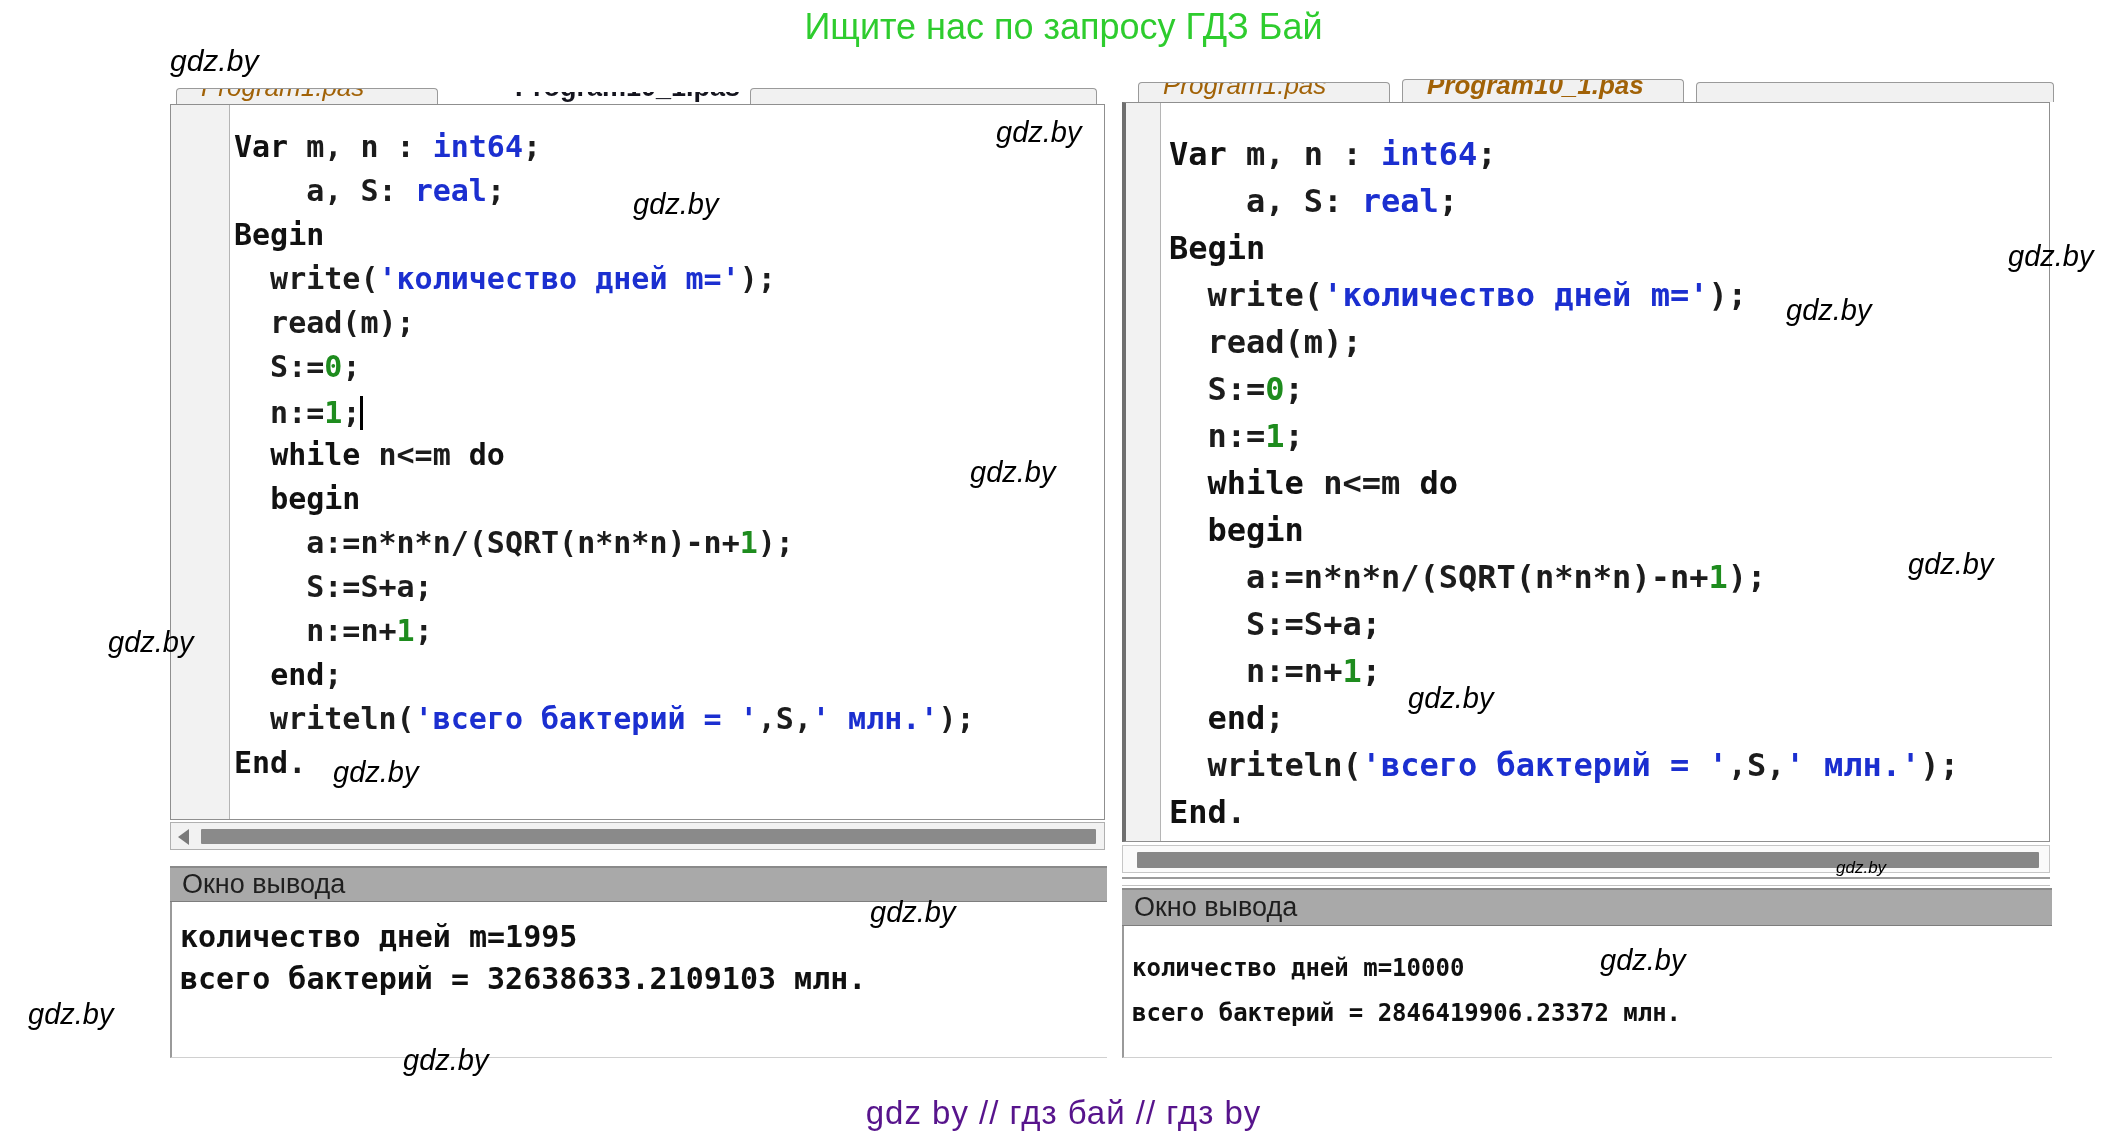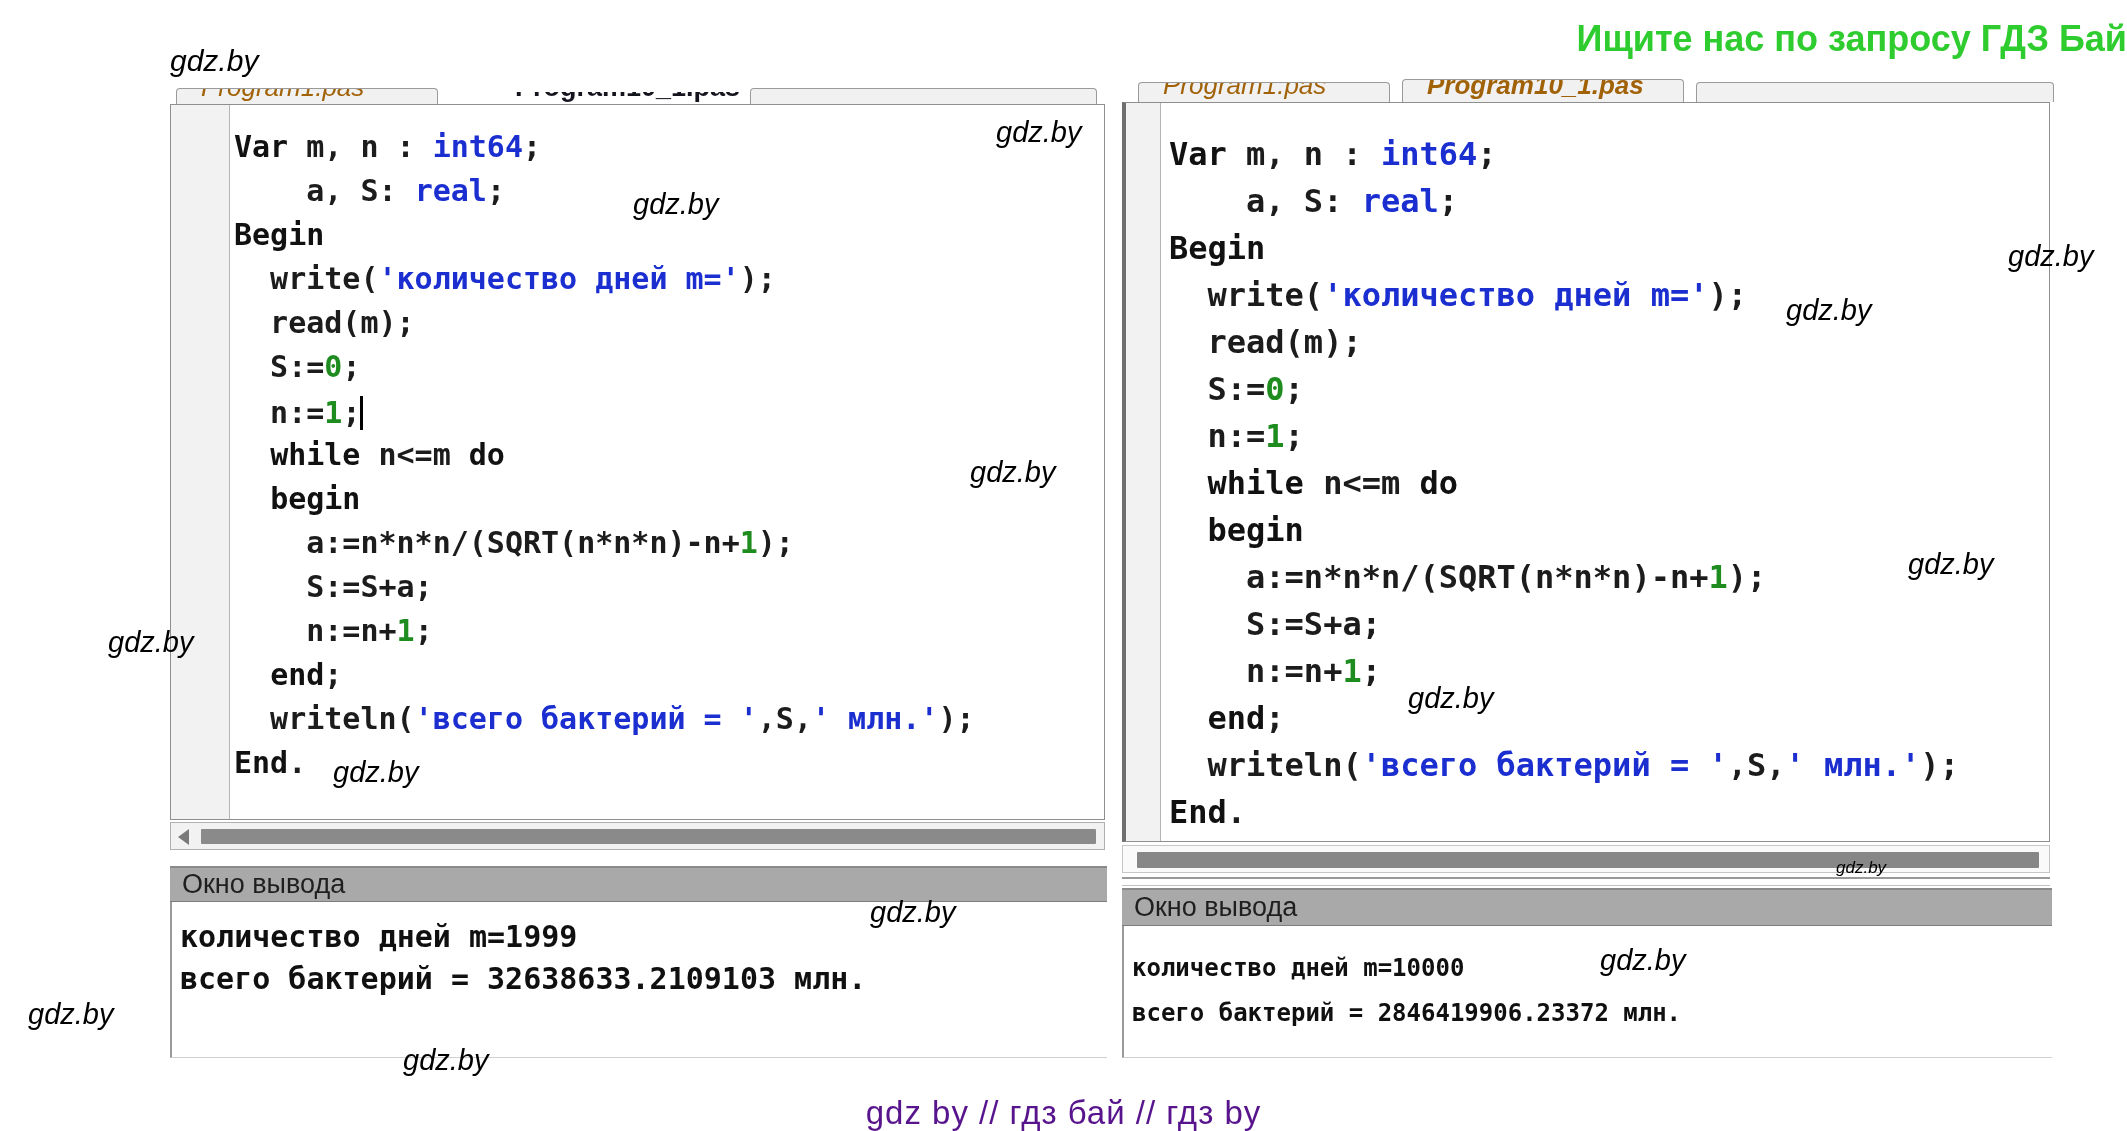--- a/index.html
+++ b/index.html
@@ -2,22 +2,22 @@
 <html style="--green: #2ecc2e; --purple: #57148c; --kw: #111111; --blue: #1b2fd0; --num: #1e8c1e; --hdr: #a9a9a9;"><head>
 <meta charset="utf-8">
 <style>
   html,body{margin:0;padding:0;background:#ffffff;}
   #canvas{
     position:relative;width:2127px;height:1131px;background:#fff;overflow:hidden;
     font-family:"Liberation Sans",sans-serif;
   }
   
   .top-banner{
-    position:absolute;left:0;top:18px;width:100%;text-align:right;
-    font-size:36px;font-weight:700;color:var(--green,#2ecc2e);
+    position:absolute;left:0;top:6px;width:100%;text-align:center;
+    font-size:36px;font-weight:400;color:var(--green,#2ecc2e);
   }
   .bottom-banner{
     position:absolute;left:0;top:1088px;width:100%;text-align:center;
     font-size:33px;color:var(--purple,#57148c);letter-spacing:1px;margin-top:6px;
   }
   
   .tab{
     position:absolute;bottom:0;background:#f1f1f1;border:1px solid #9a9a9a;border-bottom:none;
     border-radius:4px 4px 0 0;overflow:hidden;
   }
@@ -93,21 +93,21 @@
   </div>
 
   <div class="hscroll" style="left:170px;top:822px;width:935px;height:28px;">
     <div class="harrow"></div>
     <div class="hthumb" style="left:30px;right:8px;top:6px;height:15px;"></div>
   </div>
 
   <div class="outhead" style="left:170px;top:866px;width:937px;height:36px;">
     <span>Окно вывода</span>
   </div>
-  <div class="outbody left" id="left-out" style="left:170px;top:902px;width:937px;height:156px;"><div>количество дней m=1999</div><div>всего бактерий = 32638633.2109103 млн.</div></div>
+  <div class="outbody left" id="left-out" style="left:170px;top:902px;width:937px;height:156px;"><div>количество дней m=1995</div><div>всего бактерий = 32638633.2109103 млн.</div></div>
 
   <div class="tabstrip" id="right-tabs" style="position:absolute;left:1122px;top:76px;width:930px;height:26px;">
       <div class="tab" style="left: 16px; width: 250px; height: 19px;">
         <span class="lbl">Program1.pas</span>
       </div>
       <div class="tab" style="left: 280px; width: 280px; height: 22px;">
         <span class="lbl bold">Program10_1.pas</span>
       </div>
       <div class="tab" style="left: 574px; width: 356px; height: 19px;"></div>
     </div>

